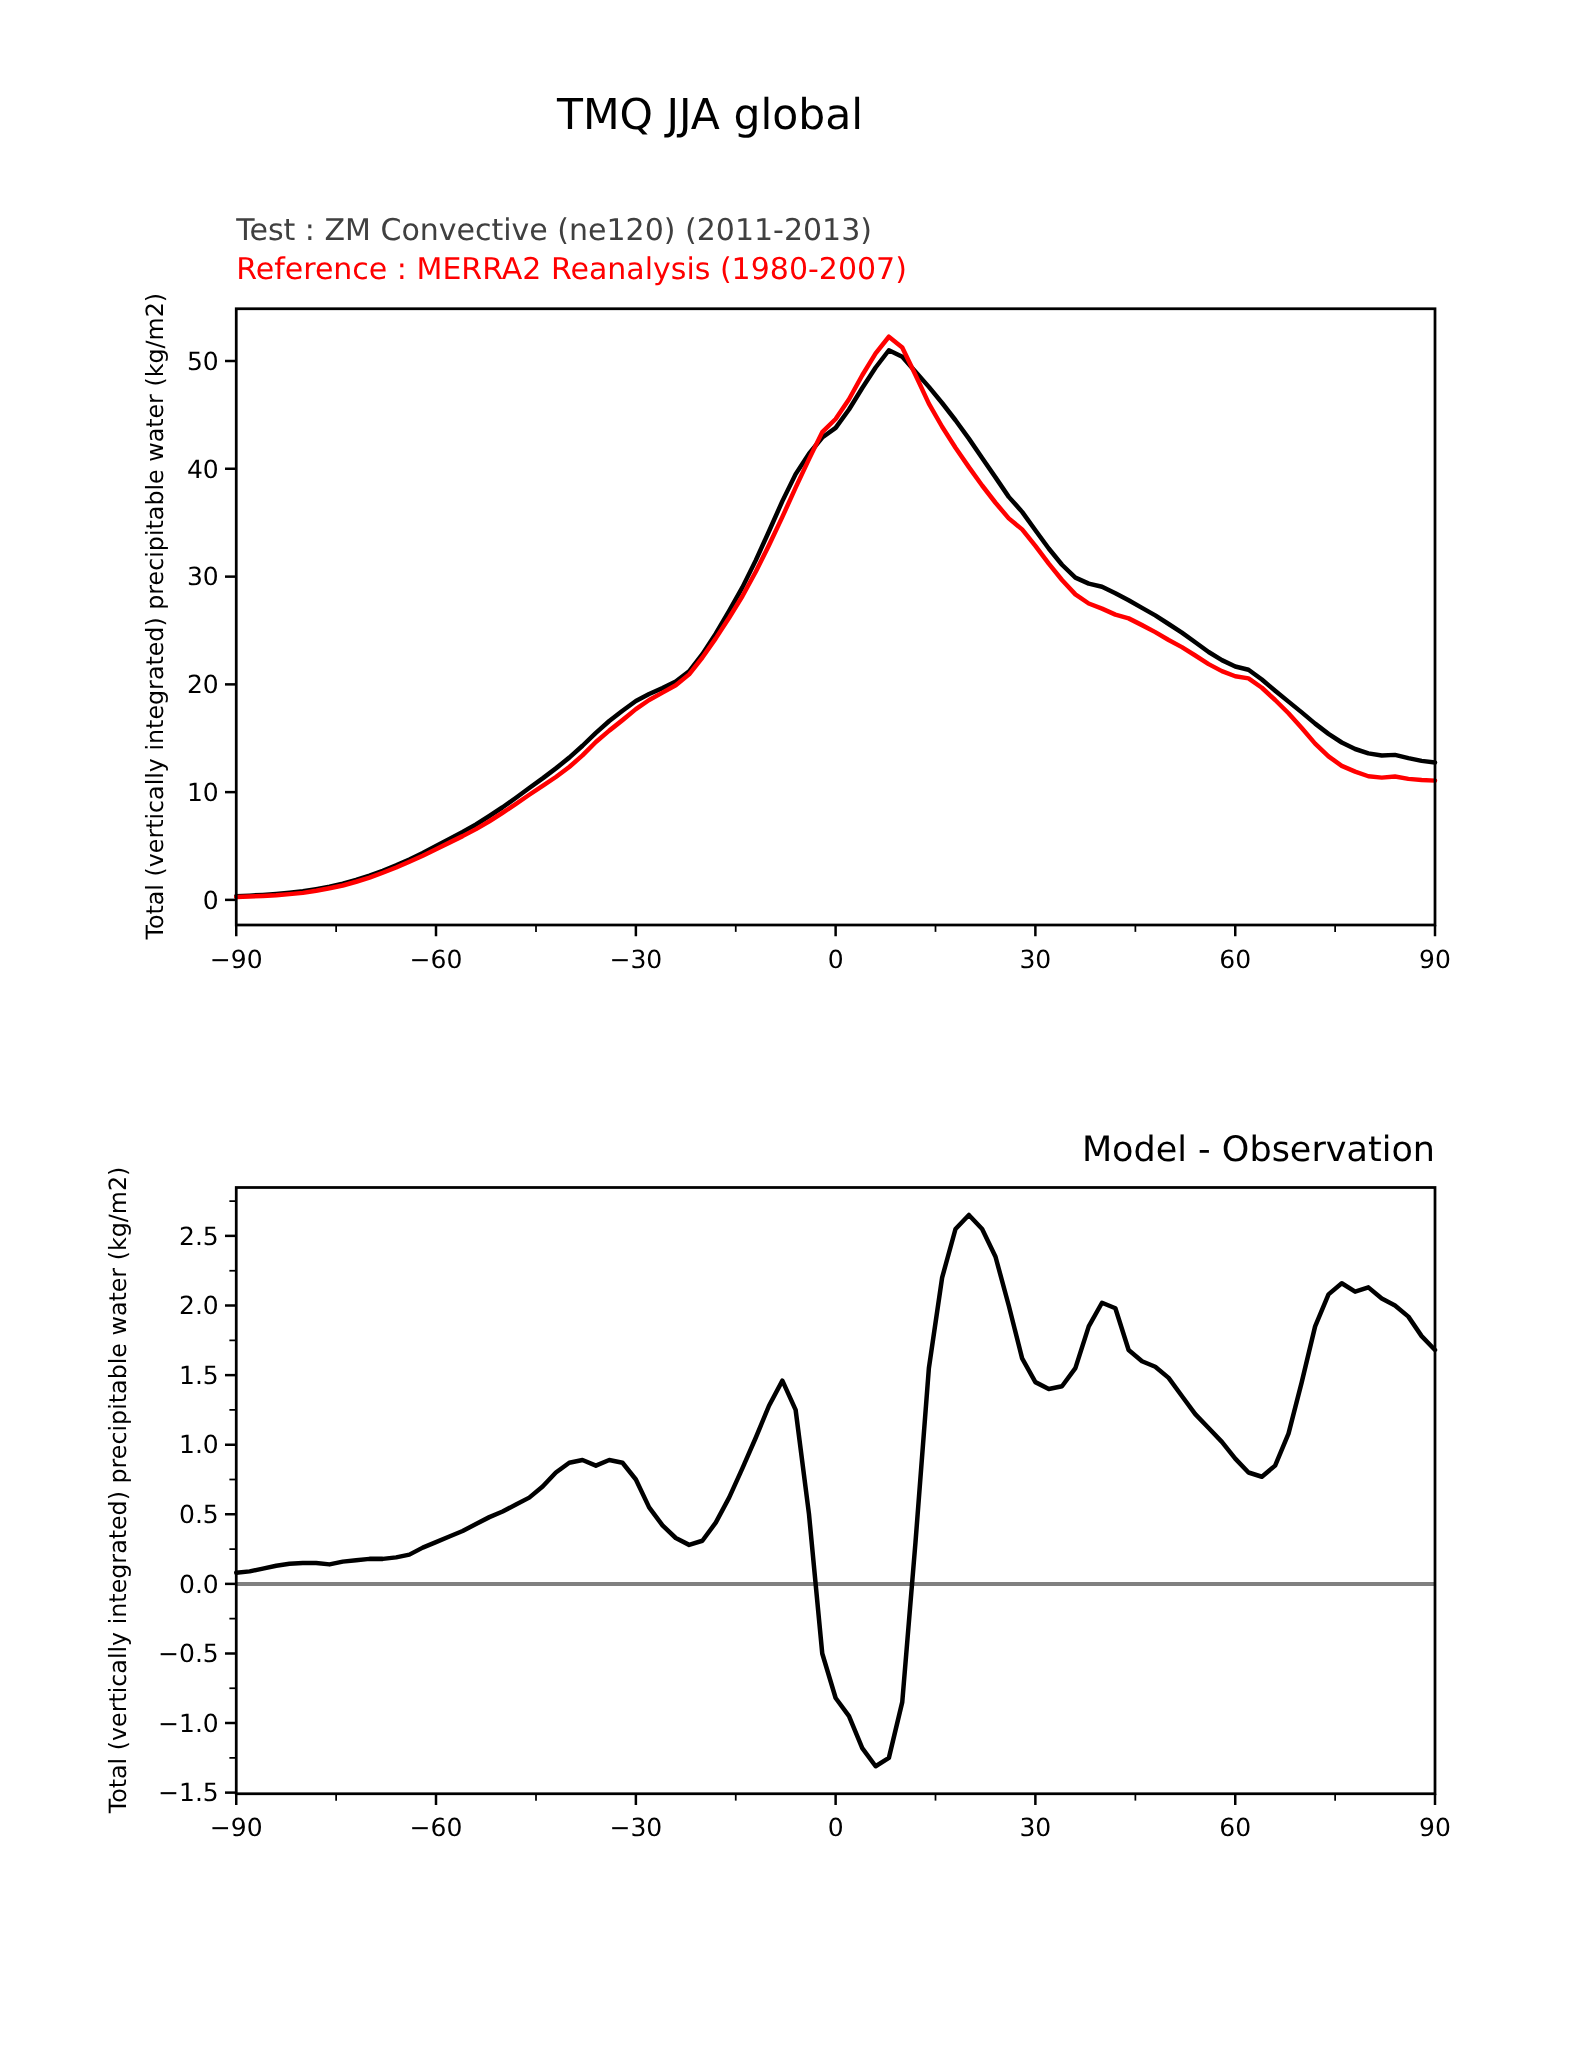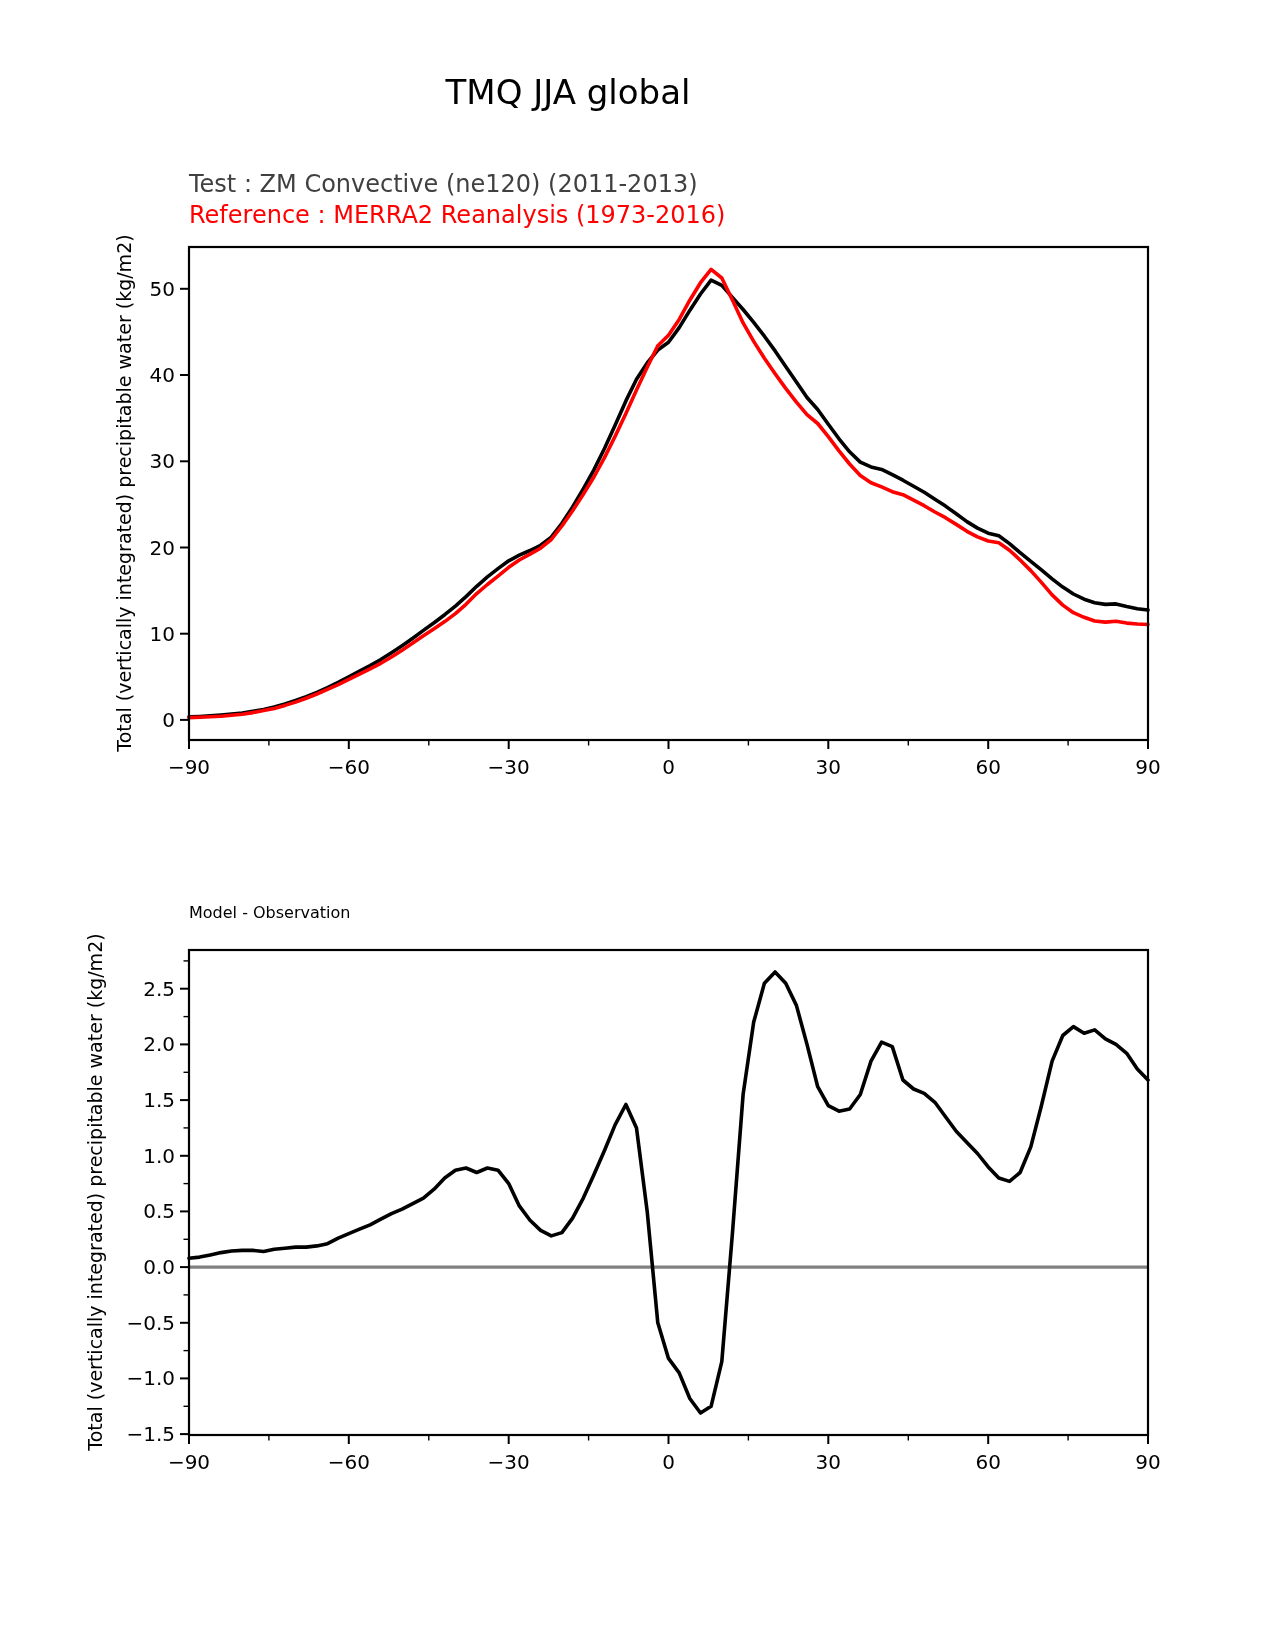--- a/index.html
+++ b/index.html
@@ -10,22 +10,22 @@
   #fig-svg{position:absolute;left:0;top:0;z-index:1;}
   #fig-svg text{font-family:"DejaVu Sans","Liberation Sans",sans-serif;fill:#000000;}
   .suptitle{
     position:absolute;top:72px;left:0;width:1080px;text-align:center;
     font-size:34px;z-index:2;margin-left:28px;
   }
   .hdr{position:absolute;left:189px;font-size:24px;z-index:2;white-space:nowrap;}
   .hdr-test{top:170px;color:#404040;}
   .hdr-ref{top:201px;color:#ff0000;}
   .axtitle{
-    position:absolute;left:189px;width:959px;top:903px;text-align:left;
-    font-size:16px;z-index:2;
+    position:absolute;left:189px;width:959px;top:903px;text-align:right;
+    font-size:28px;z-index:2;
   }
   .ylabel{
     position:absolute;width:700px;text-align:center;font-size:19px;
     transform:rotate(-90deg);z-index:2;white-space:nowrap;
   }
   .ylabel-top{left:-226px;top:482px;}
   .ylabel-bottom{left:-255px;top:1181px;}
 </style>
 </head>
 <body>
@@ -114,18 +114,18 @@
     <line x1="183.5" x2="189" y1="1183.6" y2="1183.6" stroke="#000" stroke-width="1.4"></line>
     <line x1="183.5" x2="189" y1="1127.9" y2="1127.9" stroke="#000" stroke-width="1.4"></line>
     <line x1="183.5" x2="189" y1="1072.3" y2="1072.3" stroke="#000" stroke-width="1.4"></line>
     <line x1="183.5" x2="189" y1="1016.6" y2="1016.6" stroke="#000" stroke-width="1.4"></line>
     <line x1="183.5" x2="189" y1="960.9" y2="960.9" stroke="#000" stroke-width="1.4"></line>
   </svg>
 
 <div class="suptitle">TMQ JJA global</div>
 
 <div class="hdr hdr-test">Test : ZM Convective (ne120) (2011-2013)</div>
-<div class="hdr hdr-ref">Reference : MERRA2 Reanalysis (1973-2016)</div>
+<div class="hdr hdr-ref">Reference : MERRA2 Reanalysis (1980-2007)</div>
 
 <div class="ylabel ylabel-top">Total (vertically integrated) precipitable water (kg/m2)</div>
 
 <div class="axtitle">Model - Observation</div>
 <div class="ylabel ylabel-bottom">Total (vertically integrated) precipitable water (kg/m2)</div>
 
 </body></html>

